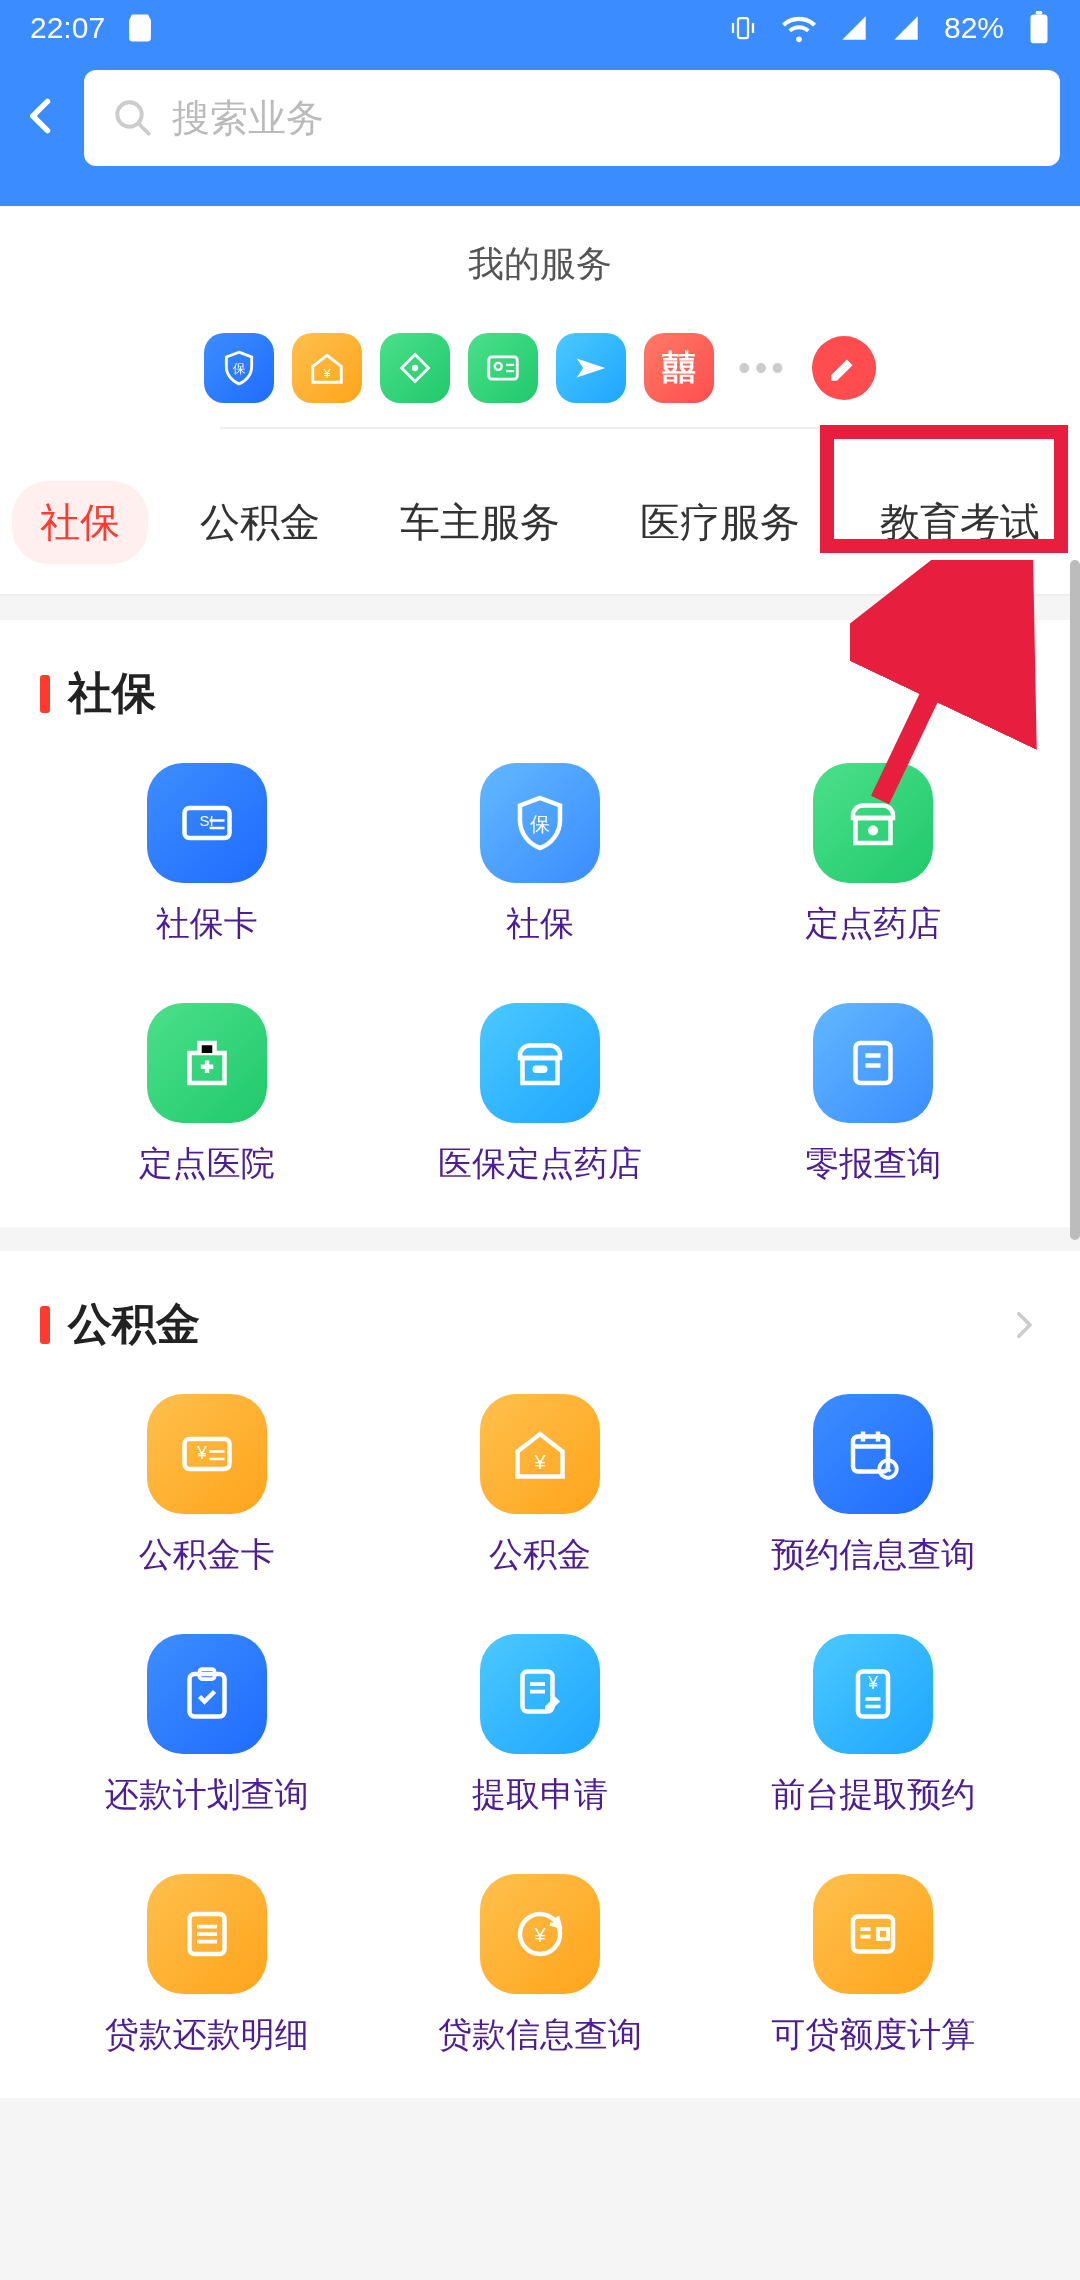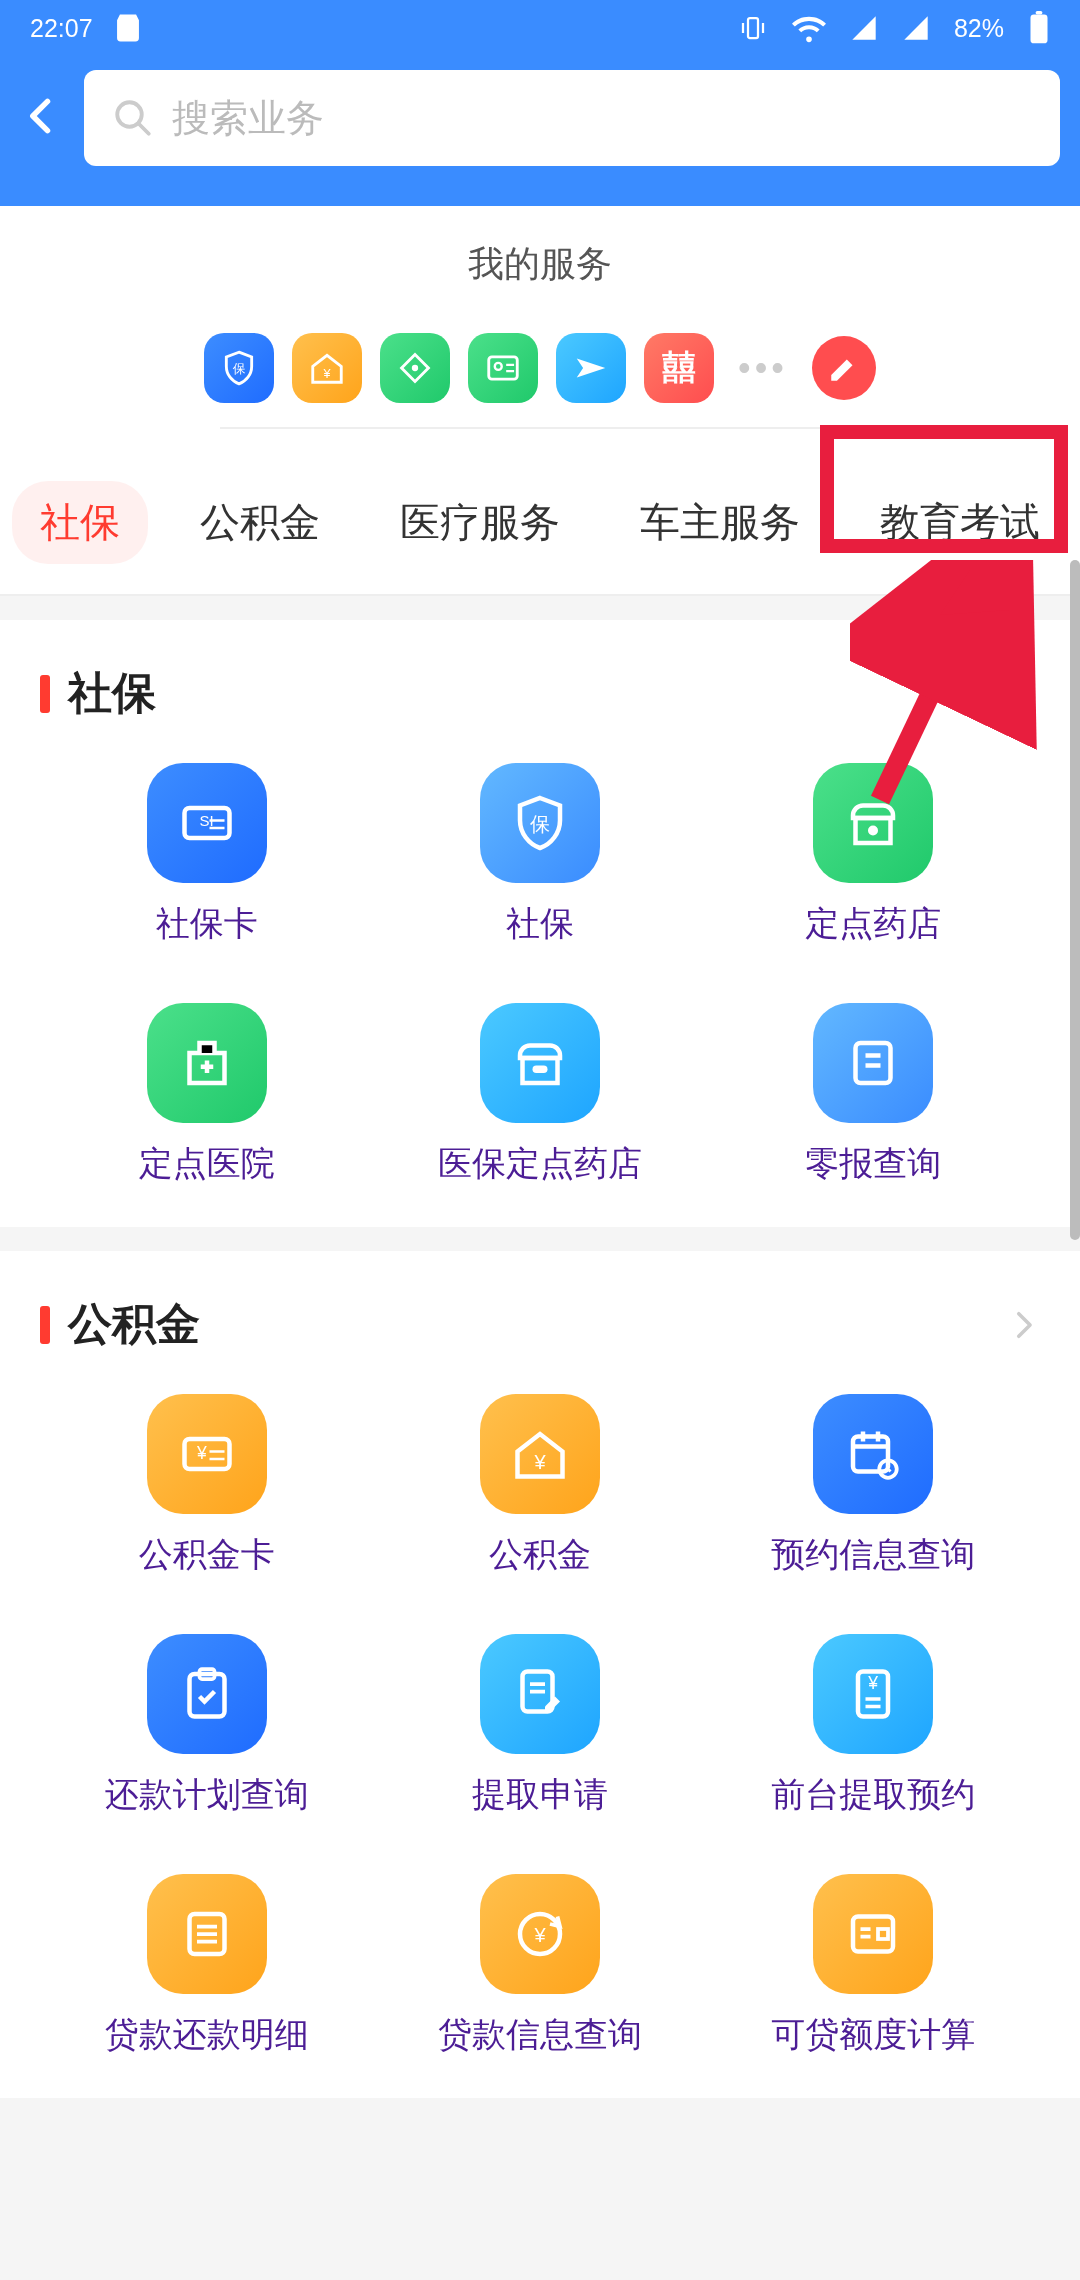--- a/index.html
+++ b/index.html
@@ -13,21 +13,21 @@
   }
   
   .status-bar {
     background: #3a8cff;
     color: #fff;
     height: 56px;
     display: flex;
     align-items: center;
     justify-content: space-between;
     padding: 0 30px;
-    font-size: 25px;
+    font-size: 30px;
   }
   .status-left { display: flex; align-items: center; gap: 20px; }
   .status-right { display: flex; align-items: center; gap: 24px; }
   .status-right svg { fill: #fff; }
   
   .header {
     background: #3a8cff;
     display: flex;
     align-items: center;
     padding: 14px 20px 40px 20px;
@@ -251,22 +251,22 @@
           <path d="M3 17l11-11 4 4-11 11H3v-4z" fill="#fff"></path>
         </svg>
       </div>
   </div>
   <div class="quick-divider"></div>
 </div>
 
 <div class="tabs">
   <div class="tab active">社保</div>
   <div class="tab">公积金</div>
+  <div class="tab">车主服务</div>
   <div class="tab">医疗服务</div>
-  <div class="tab">车主服务</div>
   <div class="tab">教育考试</div>
 </div>
 
 <div class="section">
   <div class="section-header">
     <div class="section-title-wrap">
       <div class="red-bar"></div>
       <div class="section-title">社保</div>
     </div>
     <svg class="chevron-right" width="34" height="34" viewBox="0 0 24 24">

